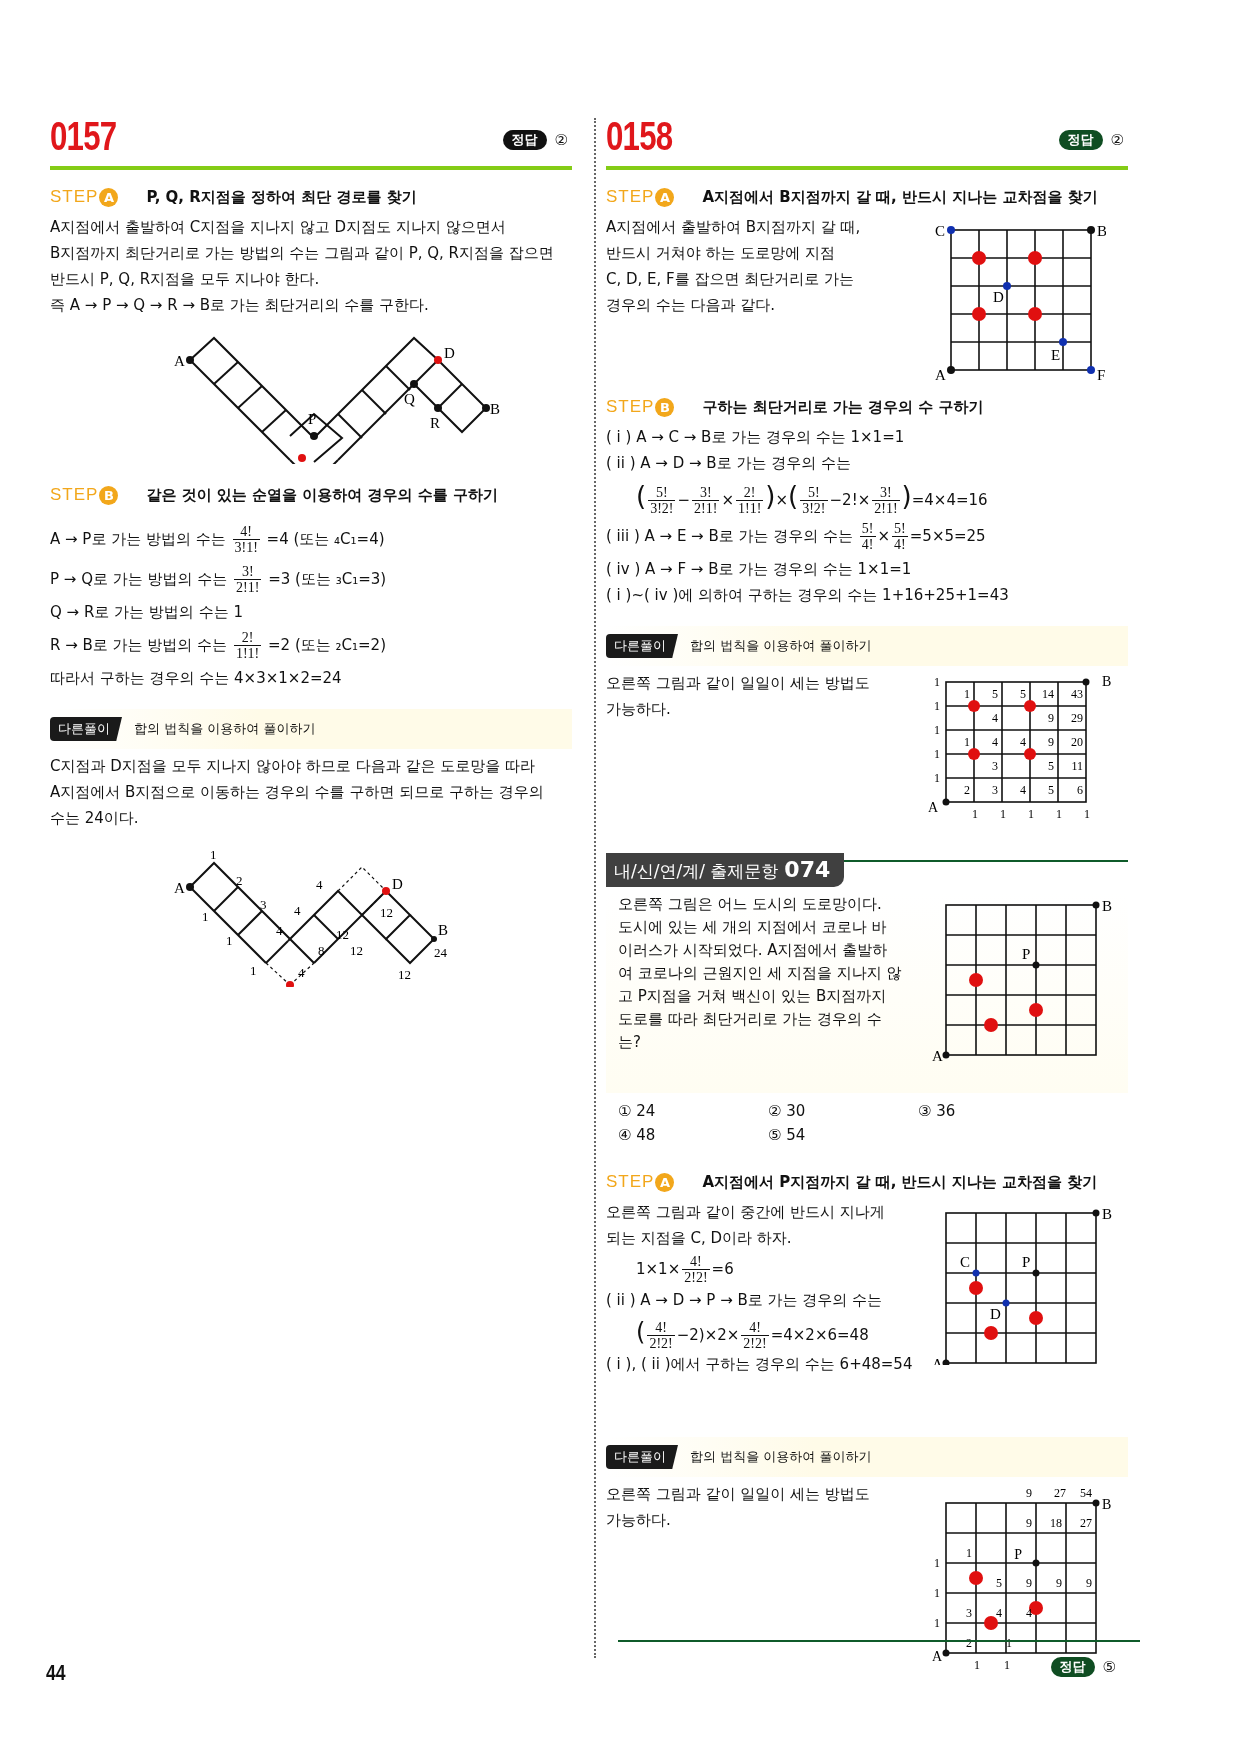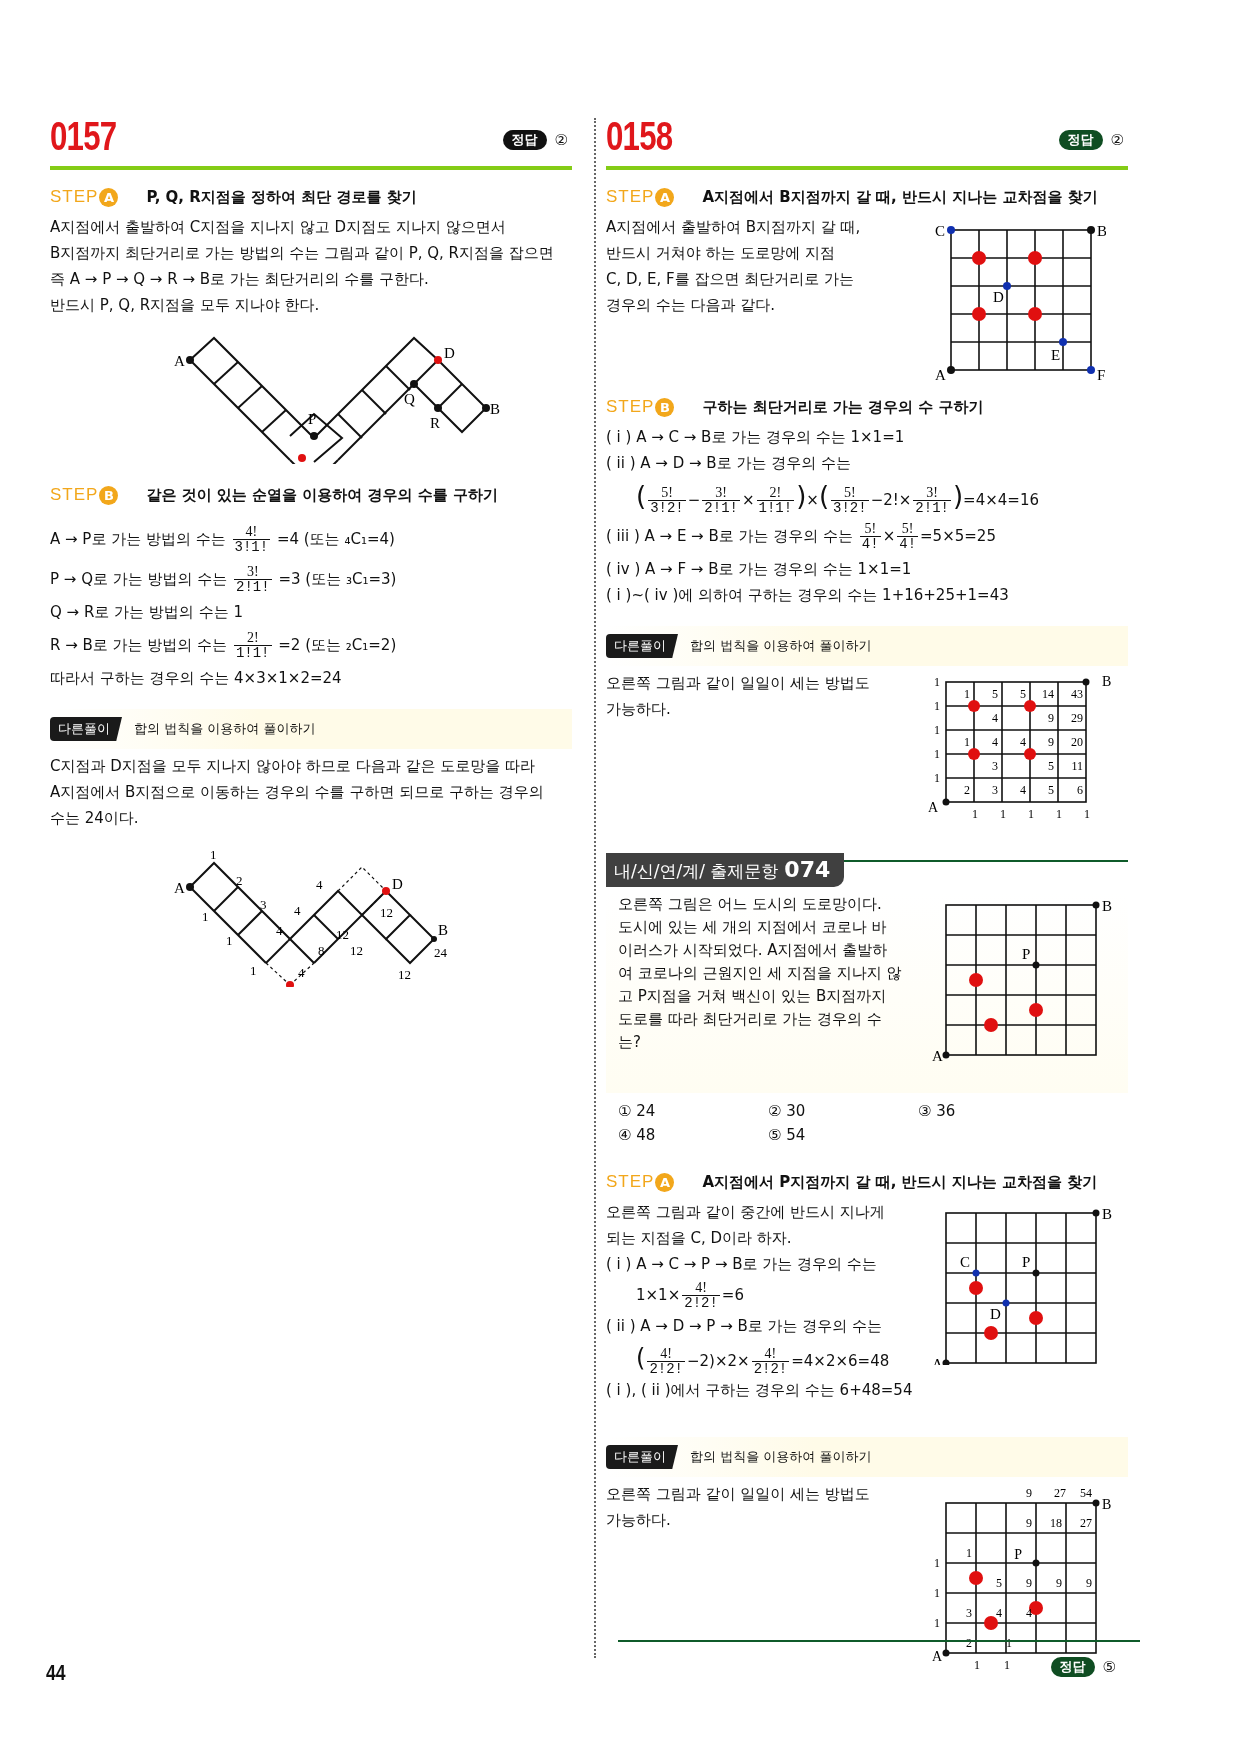--- a/index.html
+++ b/index.html
@@ -17,21 +17,21 @@
   .ans-badge.green{background:#0f4d22;}
   .step{display:flex;align-items:center;margin-top:14px;height:26px;}
   .step-word{color:#f2a71b;font-family:"Liberation Sans",sans-serif;font-size:17px;letter-spacing:1px;}
   .step-letter{display:inline-block;width:19px;height:19px;border-radius:50%;background:#f2a71b;color:#fff;
                font-size:13px;font-weight:bold;text-align:center;line-height:19px;margin-left:1px;}
   .step-title{margin-left:28px;font-size:15px;font-weight:bold;}
   .para{font-size:15px;line-height:26px;margin-top:4px;}
   .line{font-size:15px;line-height:26px;white-space:nowrap;}
   .frac{display:inline-block;vertical-align:middle;text-align:center;margin:0 2px;font-family:"Liberation Serif",serif;font-size:14px;line-height:15px;}
   .frac .num{display:block;border-bottom:1px solid #111;padding:0 2px;}
-  .frac .den{display:block;padding:0 2px;font-family:Liberation Mono, monospace;}
+  .frac .den{display:block;padding:0 2px;}
   .alt-bar{position:relative;margin-top:18px;height:40px;display:flex;align-items:center;
            background:linear-gradient(90deg,#fff 0%,#fffbe8 40%,#fffbe8 100%);}
   .alt-tag{background:#1a1a1a;color:#fff;font-size:13px;padding:3px 12px 3px 8px;border-radius:4px 0 0 4px;
            clip-path:polygon(0 0,100% 0,92% 100%,0 100%);}
   .alt-title{margin-left:12px;font-size:13px;}
   svg text{font-family:"Liberation Serif","DejaVu Serif",serif;}
   .naesin{position:relative;margin-top:40px;border-top:2px solid #0f5b2a;}
   .naesin-tag{display:inline-block;background:#404040;color:#fff;padding:4px 14px 4px 8px;font-size:17px;
               border-radius:0 0 10px 0;margin-top:-14px;}
   .naesin-tag b{font-size:22px;margin-left:6px;}
@@ -53,22 +53,22 @@
   </div>
 
   <div class="step">
     <span class="step-word">STEP</span>
     <span class="step-letter">A</span>
     <span class="step-title">P, Q, R지점을 정하여 최단 경로를 찾기</span>
   </div>
   <div class="para">
     <div>A지점에서 출발하여 C지점을 지나지 않고 D지점도 지나지 않으면서</div>
     <div>B지점까지 최단거리로 가는 방법의 수는 그림과 같이 P, Q, R지점을 잡으면</div>
+    <div>반드시 P, Q, R지점을 모두 지나야 한다.</div>
     <div>즉 A → P → Q → R → B로 가는 최단거리의 수를 구한다.</div>
-    <div>반드시 P, Q, R지점을 모두 지나야 한다.</div>
   </div>
 
   
   <svg width="522" height="140" viewBox="0 0 522 140" style="margin-top:6px">
     <g stroke="#111" stroke-width="2" fill="none" transform="translate(140,14)">
 
       <polyline points="0,22 24,0 124,100"></polyline>
       <polyline points="0,22 100,122"></polyline>
       <line x1="24" y1="46" x2="48" y2="24"></line>
       <line x1="48" y1="70" x2="72" y2="48"></line>
@@ -378,21 +378,20 @@
 
   <div class="step" style="margin-top:22px">
     <span class="step-word">STEP</span>
     <span class="step-letter">A</span>
     <span class="step-title">A지점에서 P지점까지 갈 때, 반드시 지나는 교차점을 찾기</span>
   </div>
   <div style="position:relative;height:220px">
     <div style="margin-top:4px">
       <div class="line">오른쪽 그림과 같이 중간에 반드시 지나게</div>
       <div class="line">되는 지점을 C, D이라 하자.</div>
-      <div class="line">( i ) A → C → P → B로 가는 경우의 수는</div>
       <div class="line" style="padding-left:30px;height:36px;line-height:36px"><span>1×1×</span><span class="frac"><span class="num">4!</span><span class="den">2!2!</span></span><span>=6</span></div>
       <div class="line">( ii ) A → D → P → B로 가는 경우의 수는</div>
       <div class="line" style="padding-left:30px;height:38px;line-height:38px"><span style="font-size:24px">(</span><span class="frac"><span class="num">4!</span><span class="den">2!2!</span></span><span>−2)×2×</span><span class="frac"><span class="num">4!</span><span class="den">2!2!</span></span><span>=4×2×6=48</span></div>
       <div class="line">( i ), ( ii )에서 구하는 경우의 수는 6+48=54</div>
     </div>
     <svg style="position:absolute;left:320px;top:6px" width="190" height="160" viewBox="0 0 190 160">
       <g transform="translate(20,8)" stroke="#111" stroke-width="1.6" fill="none">
         <rect x="0" y="0" width="150" height="150"></rect>
         <line x1="30" y1="0" x2="30" y2="150"></line>
           <line x1="60" y1="0" x2="60" y2="150"></line>

